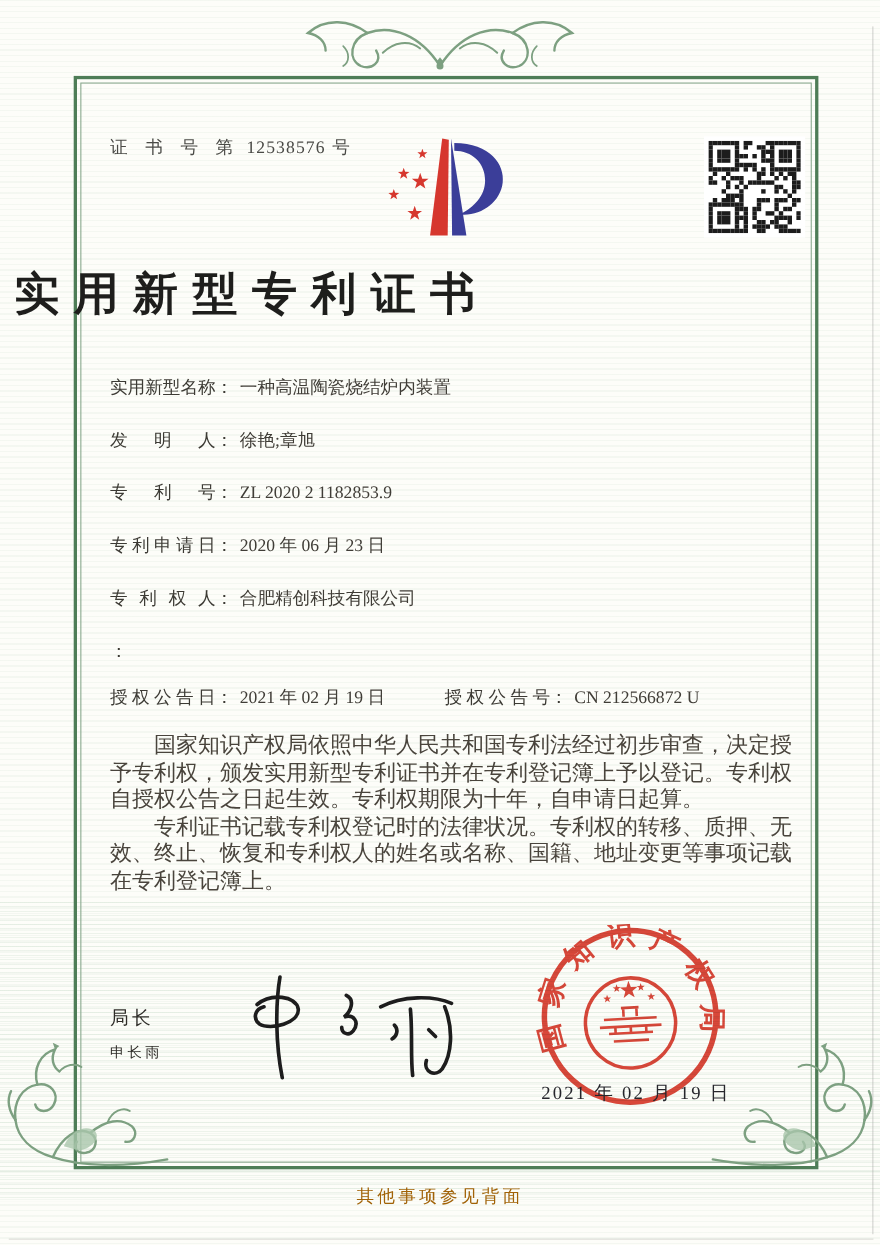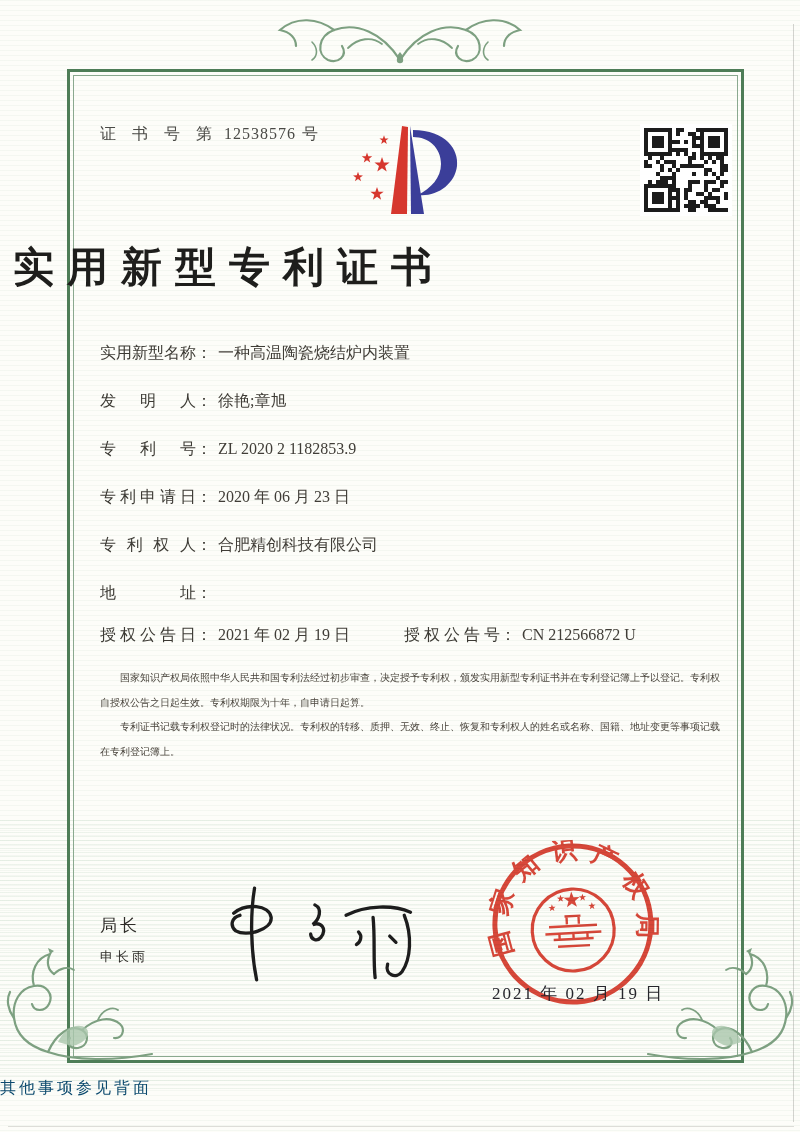--- a/index.html
+++ b/index.html
@@ -26,32 +26,32 @@
   .field-row{display:flex;line-height:26px;margin-bottom:22px;}
   .field-row.addr{margin-bottom:16px;}
   .flabel{display:inline-block;width:96px;text-align:justify;text-align-last:justify;color:#3c3a34;flex:none;}
   .fcolon{flex:none;margin-right:6px;}
   .fvalue{color:#403d37;}
   .fvalue.wrap{max-width:452px;}
   .dual{display:flex;}
   .dual .pair{display:flex;}
   .dual .pair+.pair{margin-left:54px;}
   
-  .body-text{position:absolute;left:100px;right:78px;top:666px;font-size:10px;line-height:24.5px;color:#49443c;}
+  .body-text{position:absolute;left:100px;right:78px;top:666px;font-size:20px;line-height:24.5px;color:#49443c;}
   .body-text p{margin:0;text-indent:2em;}
   
   .signer-title{position:absolute;left:100px;top:914px;font-size:17px;letter-spacing:3px;color:#2e2c28;}
   .signer-name{position:absolute;left:100px;top:948px;font-size:13px;letter-spacing:3px;color:#2e2c28;}
   .signature{position:absolute;left:214px;top:882px;width:210px;height:104px;}
   
   .seal{position:absolute;left:483px;top:840px;width:180px;height:172px;transform:rotate(-3deg);opacity:.93;mix-blend-mode:multiply;}
   .seal-date{position:absolute;left:492px;top:982px;font-size:17px;letter-spacing:2px;color:#26262c;}
   
   .page-info{position:absolute;left:0;right:0;top:1036px;text-align:center;font-size:14px;color:#3e3c38;letter-spacing:2px;}
-  .back-note{position:absolute;left:0;right:0;top:1078px;font-size:16px;color:#0c4a6e;letter-spacing:3px;}
+  .back-note{position:absolute;left:0;right:0;top:1078px;text-align:center;font-size:16px;color:#a16207;letter-spacing:3px;}
   
   .fl-top{position:absolute;left:272px;top:8px;width:256px;height:62px;}
   .corner{position:absolute;width:152px;height:120px;}
   .corner.bl{left:4px;top:946px;}
   .corner.br{left:644px;top:946px;transform:scaleX(-1);}
   .hidden-defs{position:absolute;width:0;height:0;overflow:hidden;}
 </style>
 </head>
 <body>
 
@@ -379,21 +379,20 @@
       <span class="flabel">专利申请日</span>
         <span class="fcolon">：</span>
       <span class="fvalue">2020 年 06 月 23 日</span>
     </div>
     <div class="field-row">
       <span class="flabel">专利权人</span>
         <span class="fcolon">：</span>
       <span class="fvalue">合肥精创科技有限公司</span>
     </div>
     <div class="field-row addr">
-      <span class="flabel">地址</span>
         <span class="fcolon">：</span>
     </div>
     <div class="field-row dual">
       <span class="pair">
         <span class="flabel">授权公告日</span>
           <span class="fcolon">：</span>
         <span class="fvalue">2021 年 02 月 19 日</span>
       </span>
       <span class="pair">
         <span class="flabel">授权公告号</span>

